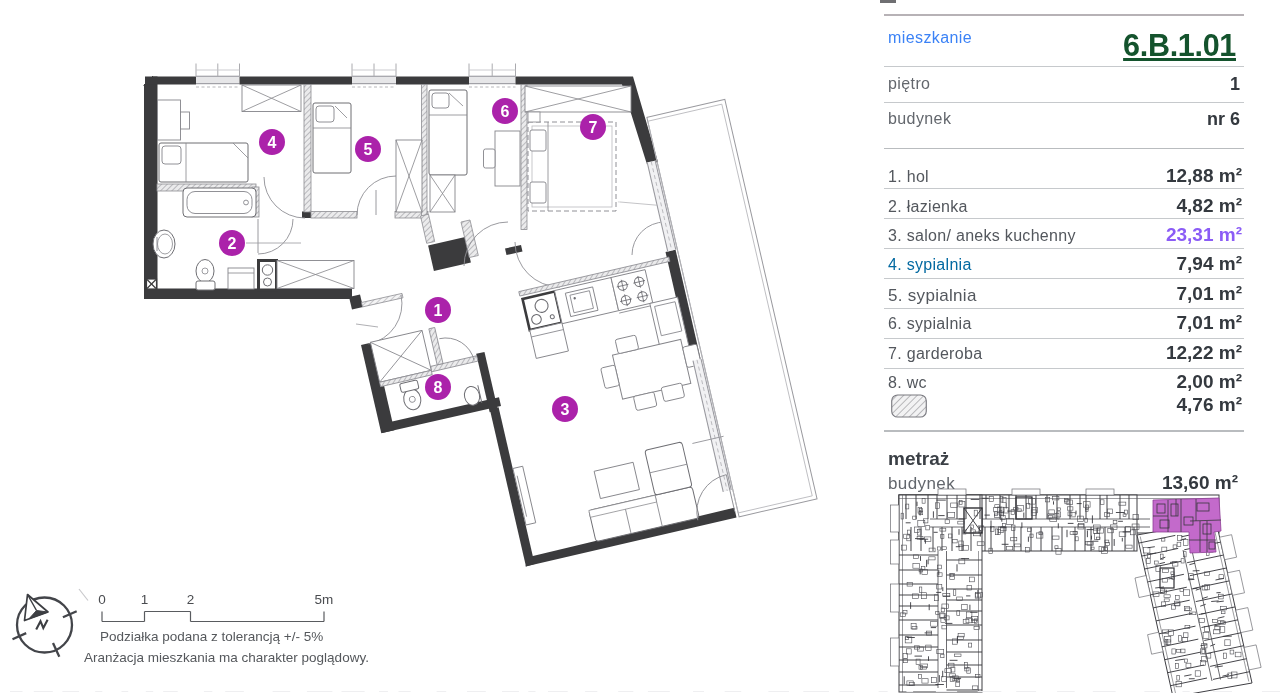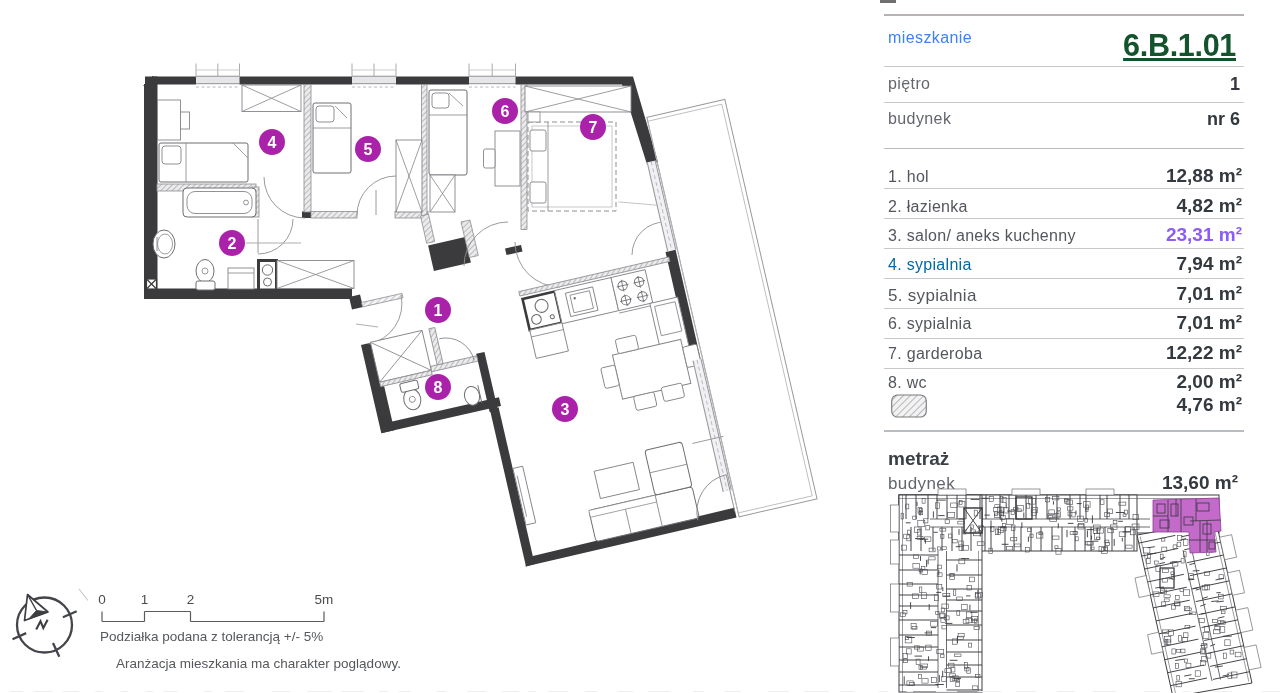--- a/index.html
+++ b/index.html
@@ -1037,14 +1037,14 @@
 
 <div style="position:absolute;left:888px;top:448px;color:#3a3f45;font-weight:bold;font-size:19px;">metraż</div>
 
 
 <div style="position:absolute;left:888px;top:474px;color:#63676d;font-size:16px;letter-spacing:0.4px;font-size:17px;">budynek</div>
 
 <div style="position:absolute;right:42px;top:472px;color:#34393f;font-weight:bold;font-size:19px;">13,60 m²</div>
 
 <div style="position:absolute;left:100px;top:629px;color:#55585c;font-size:13.5px;">Podziałka podana z tolerancją +/- 5%</div>
 
-<div style="position:absolute;left:116px;top:650px;color:#55585c;font-size:13.5px;margin-top:6px;">Aranżacja mieszkania ma charakter poglądowy.</div>
+<div style="position:absolute;left:84px;top:650px;color:#55585c;font-size:13.5px;">Aranżacja mieszkania ma charakter poglądowy.</div>
 </div>
 
 </body></html>

